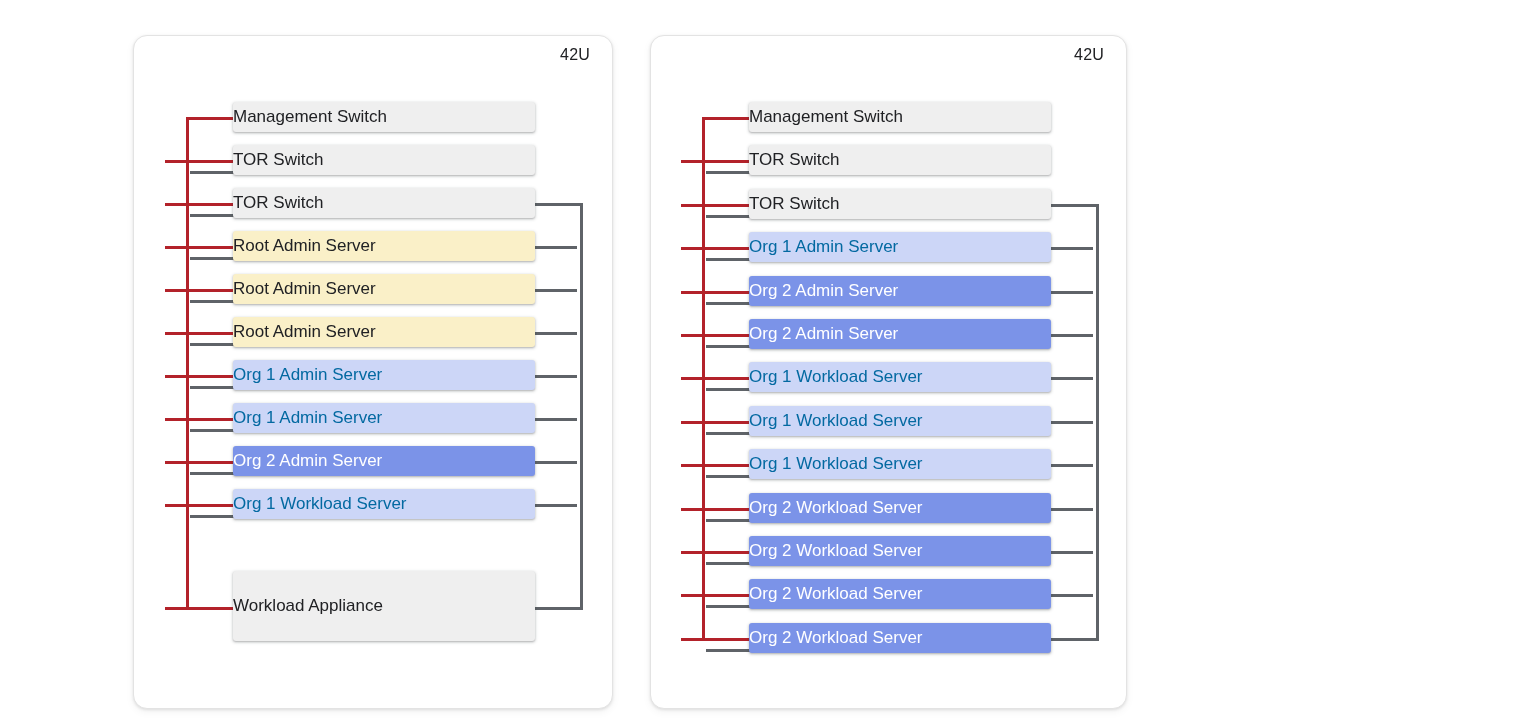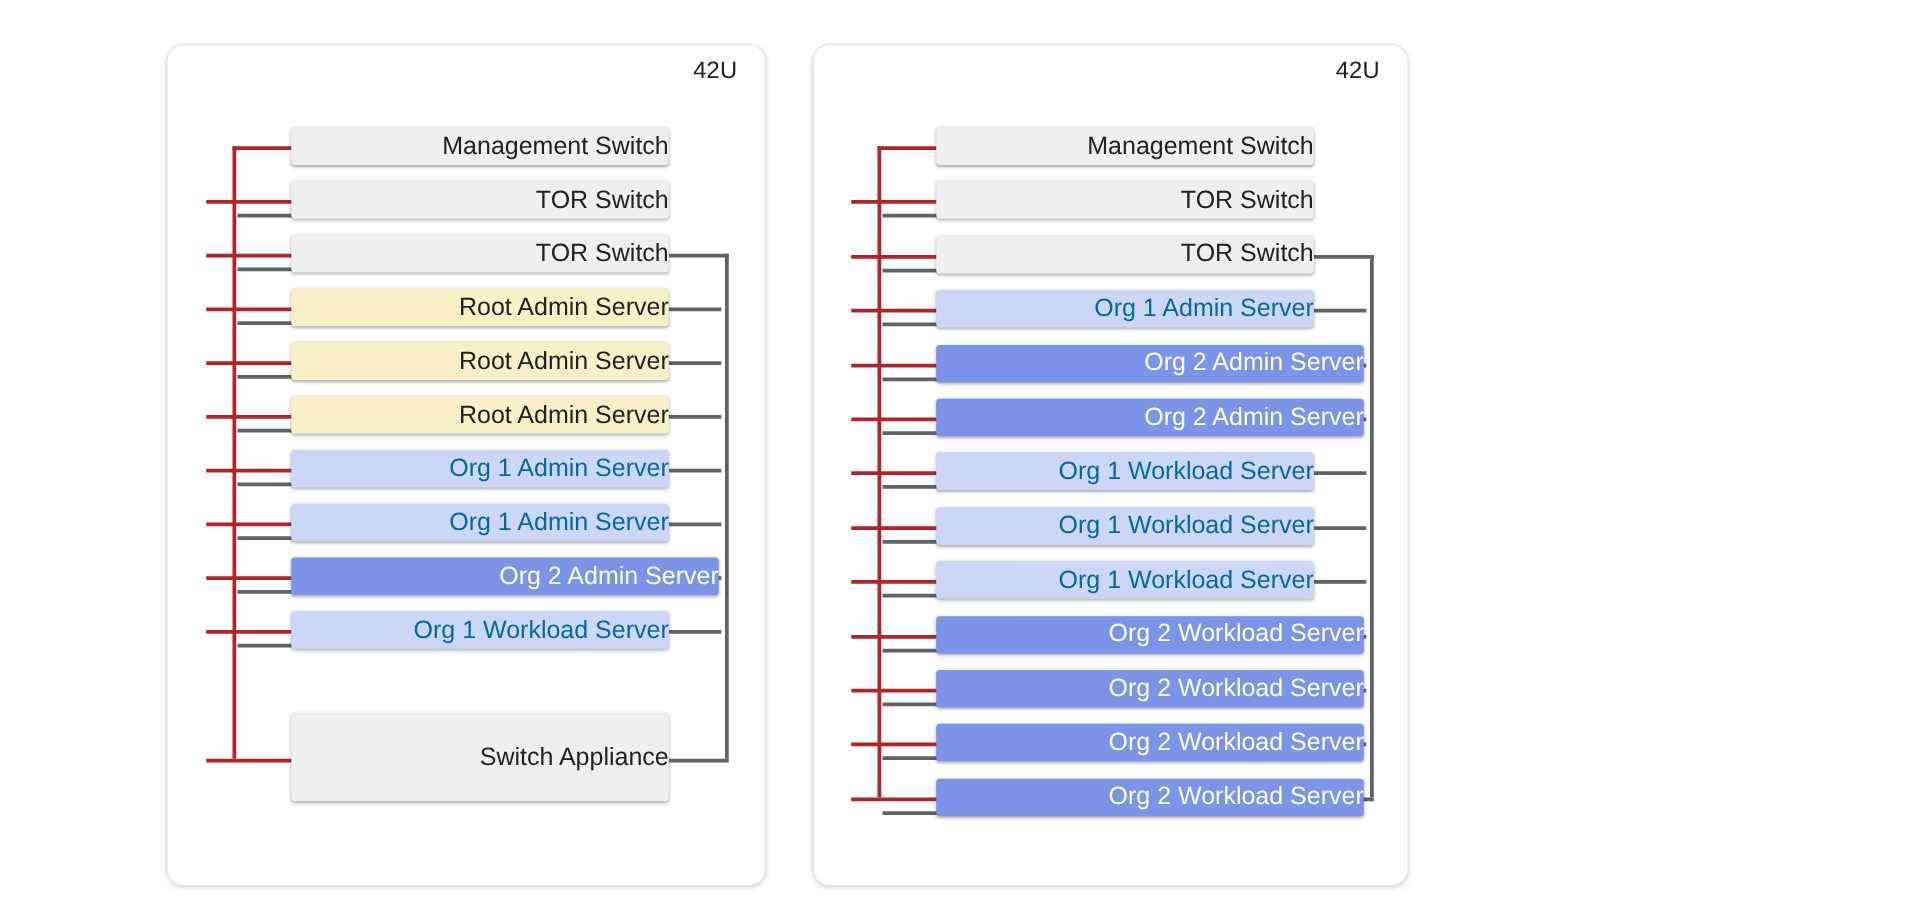--- a/index.html
+++ b/index.html
@@ -19,42 +19,42 @@
     border:1px solid #e3e3e3;
     border-radius:14px;
     box-shadow:0 1px 3px rgba(0,0,0,.10), 0 3px 8px rgba(0,0,0,.05);
   }
   #rack-left {left:133px; top:35px; width:478px; height:672px;}
   #rack-right{left:650px; top:35px; width:475px; height:672px;}
 
   .rack-capacity{
     position:absolute;
     right:22px; top:10px;
-    font-size:19px;
+    font-size:16px;
     color:#202124;
     letter-spacing:.2px;
     white-space:nowrap;
   }
 
   
   .device{
     position:absolute;
     height:30px;
     border-radius:3px;
-    display:flex;align-items:center;justify-content:flex-end;
-    font-size:20px;
+    display:flex;align-items:center;justify-content:flex-start;
+    font-size:17px;
     color:#202124;
     white-space:nowrap;
     box-shadow:0 1px 2px rgba(60,64,67,.30), 0 1px 3px 1px rgba(60,64,67,.12);
   }
   .device.tall{height:70px;}
   .device.c-neutral{background:#efefef;color:#202124;}
   .device.c-root   {background:#faf0c8;color:#202124;}
   .device.c-org1   {background:#ccd6f7;color:#0369a1;}
-  .device.c-org2   {background:#7b93e8;color:#ffffff;padding-left:40px;}
+  .device.c-org2   {background:#7b93e8;color:#ffffff;}
 
   
   .wire{position:absolute;background:#5f6368;}
   .wire.power{background:#b3222a;}
   .wire.mgmt{background:#5f6368;}
 
   
   #legend{position:absolute;left:1216px;top:146px;width:300px;}
   .legend-row{
     display:flex;align-items:center;
@@ -137,21 +137,21 @@
       <div class="device c-org1" style="left: 233px; top: 403px; width: 302px;">
         <span>Org 1 Admin Server</span>
       </div>
       <div class="device c-org2" style="left: 233px; top: 446px; width: 302px;">
         <span>Org 2 Admin Server</span>
       </div>
       <div class="device c-org1" style="left: 233px; top: 489px; width: 302px;">
         <span>Org 1 Workload Server</span>
       </div>
       <div class="device c-neutral tall" style="left: 233px; top: 571px; width: 302px;">
-        <span>Switch Appliance</span>
+        <span>Workload Appliance</span>
       </div>
     </div>
 
   <div class="rack" id="rack-right">
     <span class="rack-capacity">42U</span>
   </div>
   <div id="rack-right-wires">
       <div class="wire power" style="left: 702px; top: 117px; width: 3px; height: 520.8px;"></div>
       <div class="wire mgmt" style="left: 1096px; top: 203.8px; width: 3px; height: 434px;"></div>
       <div class="wire mgmt" style="left: 1051px; top: 203.8px; width: 48px; height: 3px;"></div>

